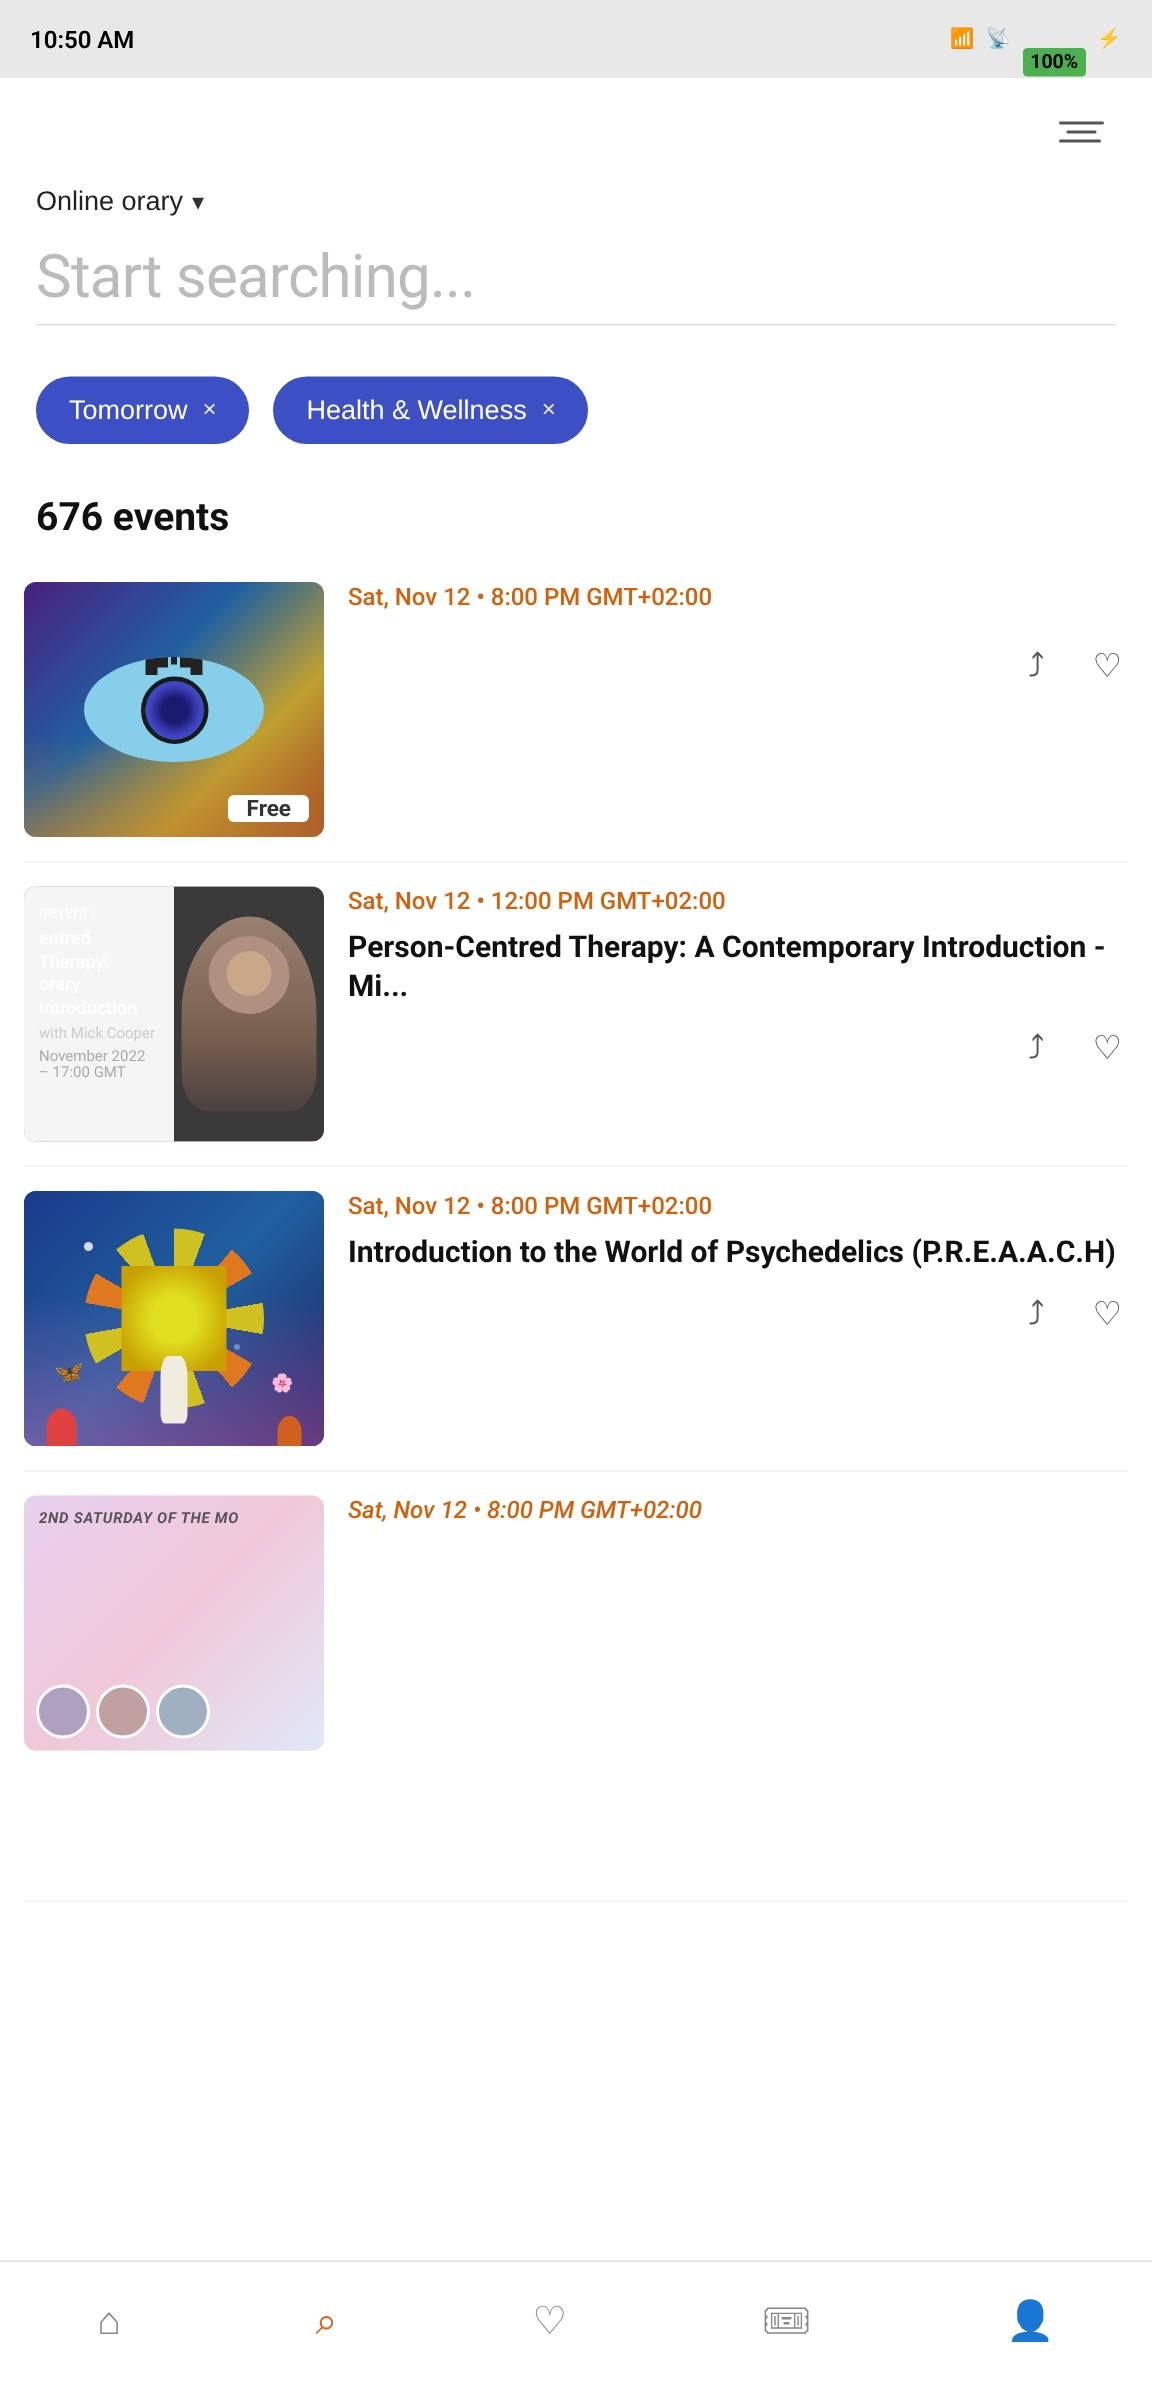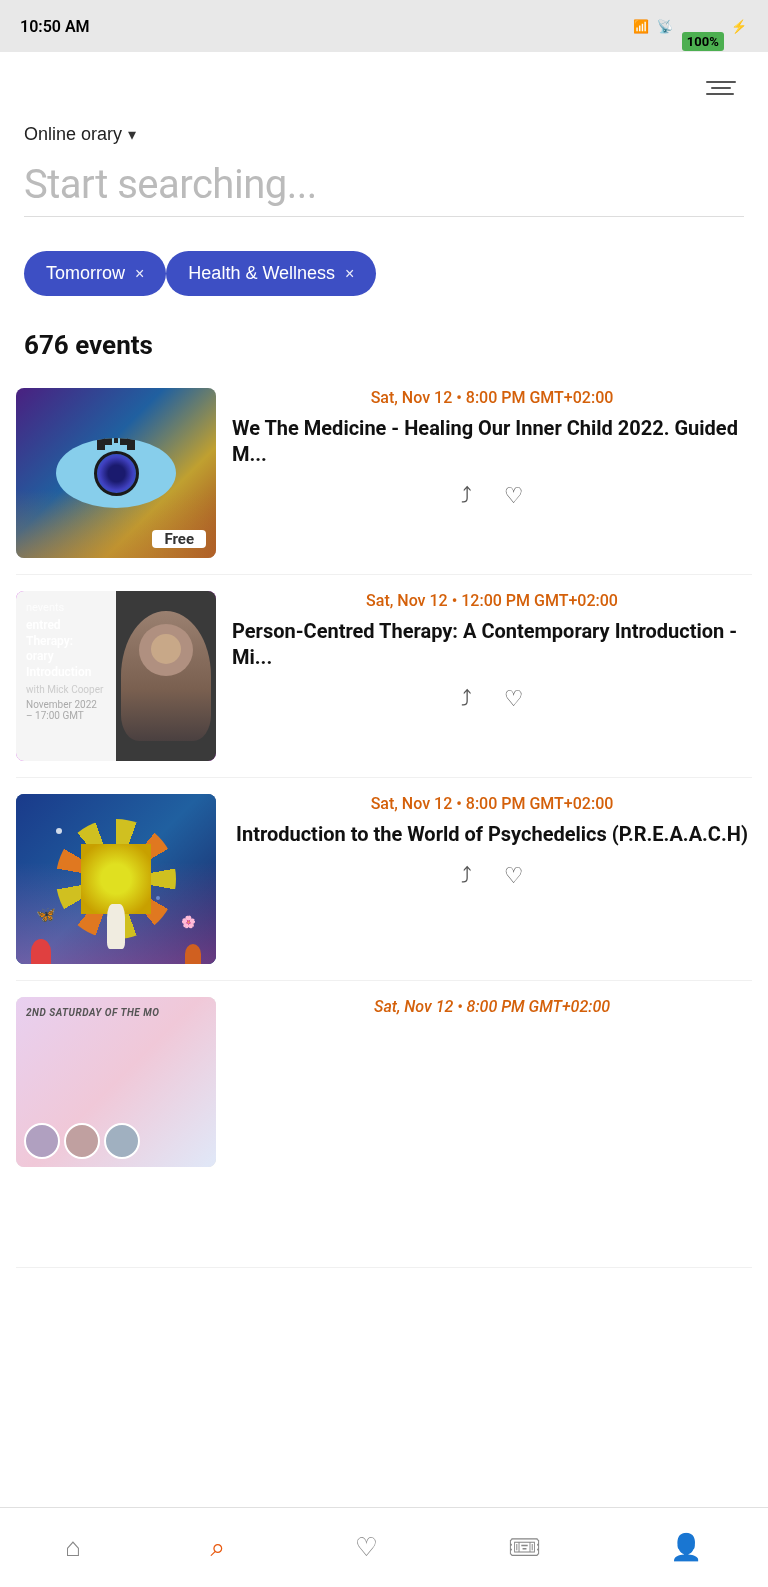--- a/index.html
+++ b/index.html
@@ -111,20 +111,21 @@
     .search-divider {
       height: 1px;
       background: #ddd;
       margin-top: 8px;
     }
 
     
     .filter-chips {
       padding: 18px 24px 10px;
       display: flex;
+      gap: 16px;
       flex-wrap: wrap;
     }
     .filter-chip {
       background: #3d4fc4;
       color: #fff;
       border: none;
       border-radius: 30px;
       padding: 12px 22px;
       font-size: 18px;
       font-weight: 500;
@@ -280,21 +281,20 @@
       background: #b0a0c0;
       border: 2px solid #fff;
     }
     .healing-avatar:nth-child(2) { background: #c0a0a0; }
     .healing-avatar:nth-child(3) { background: #a0b0c0; }
 
     .event-info {
       flex: 1;
       display: flex;
       flex-direction: column;
-      align-items: center;
     }
     .event-date {
       color: #d4600a;
       font-size: 16px;
       font-weight: 500;
       margin-bottom: 8px;
     }
     .event-title {
       font-size: 20px;
       font-weight: 700;
@@ -434,21 +434,20 @@
           <div class="eye-shape" style="position:relative;">
             <div class="eye-lashes"></div>
             <div class="eye-pupil"></div>
           </div>
         </div>
       </div>
       <div class="free-badge">Free</div>
     </div>
     <div class="event-info">
       <div class="event-date">Sat, Nov 12 • 8:00 PM GMT+02:00</div>
-      <div class="event-title">We The Medicine -  Healing Our Inner Child 2022. Guided M...</div>
       <div class="event-actions">
         <button class="action-btn">
           <span class="share-icon">⤴</span>
         </button>
         <button class="action-btn">
           <span class="heart-icon">♡</span>
         </button>
       </div>
     </div>
   </div>

